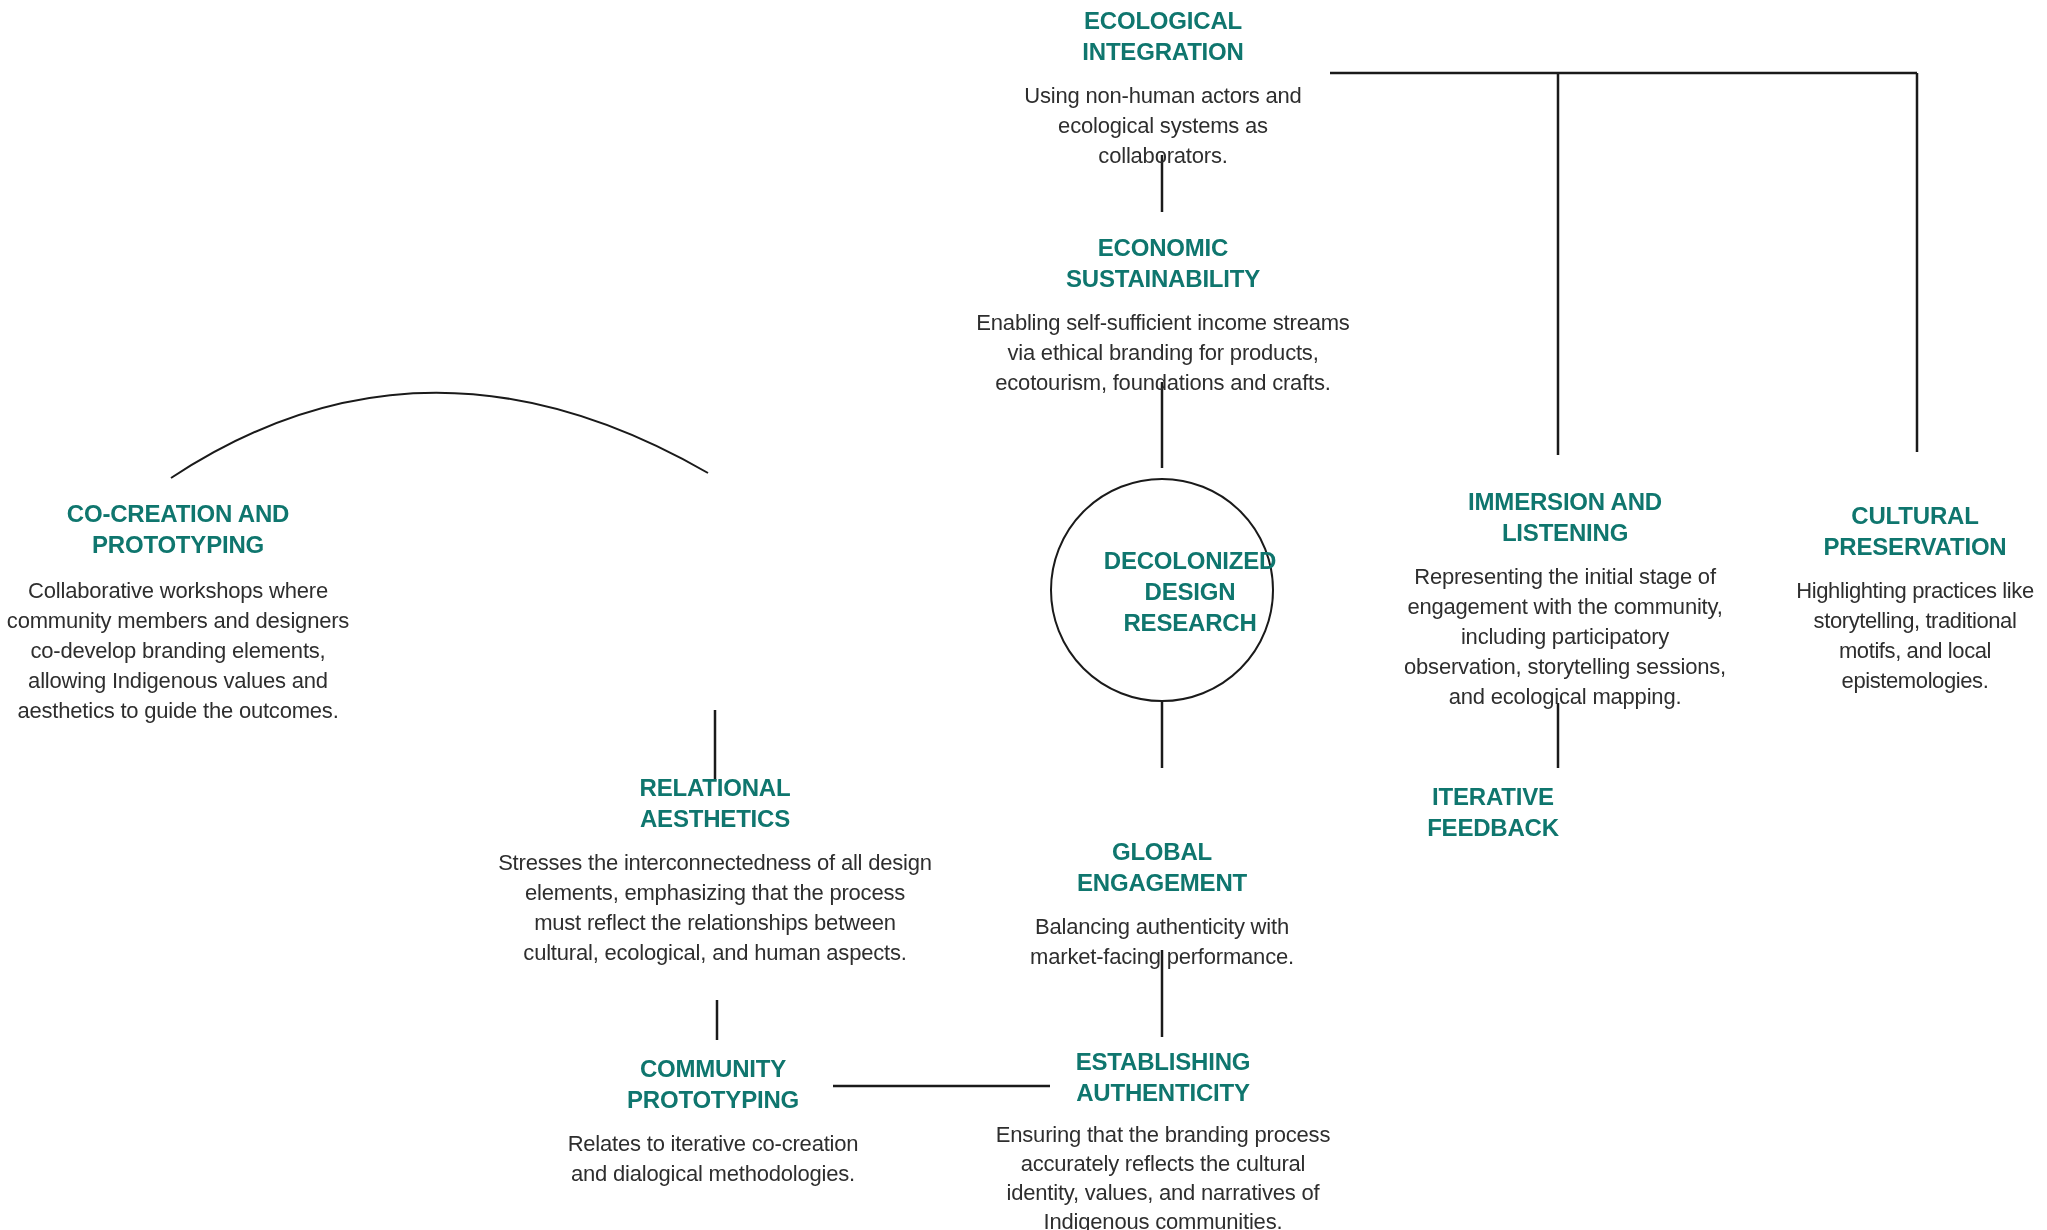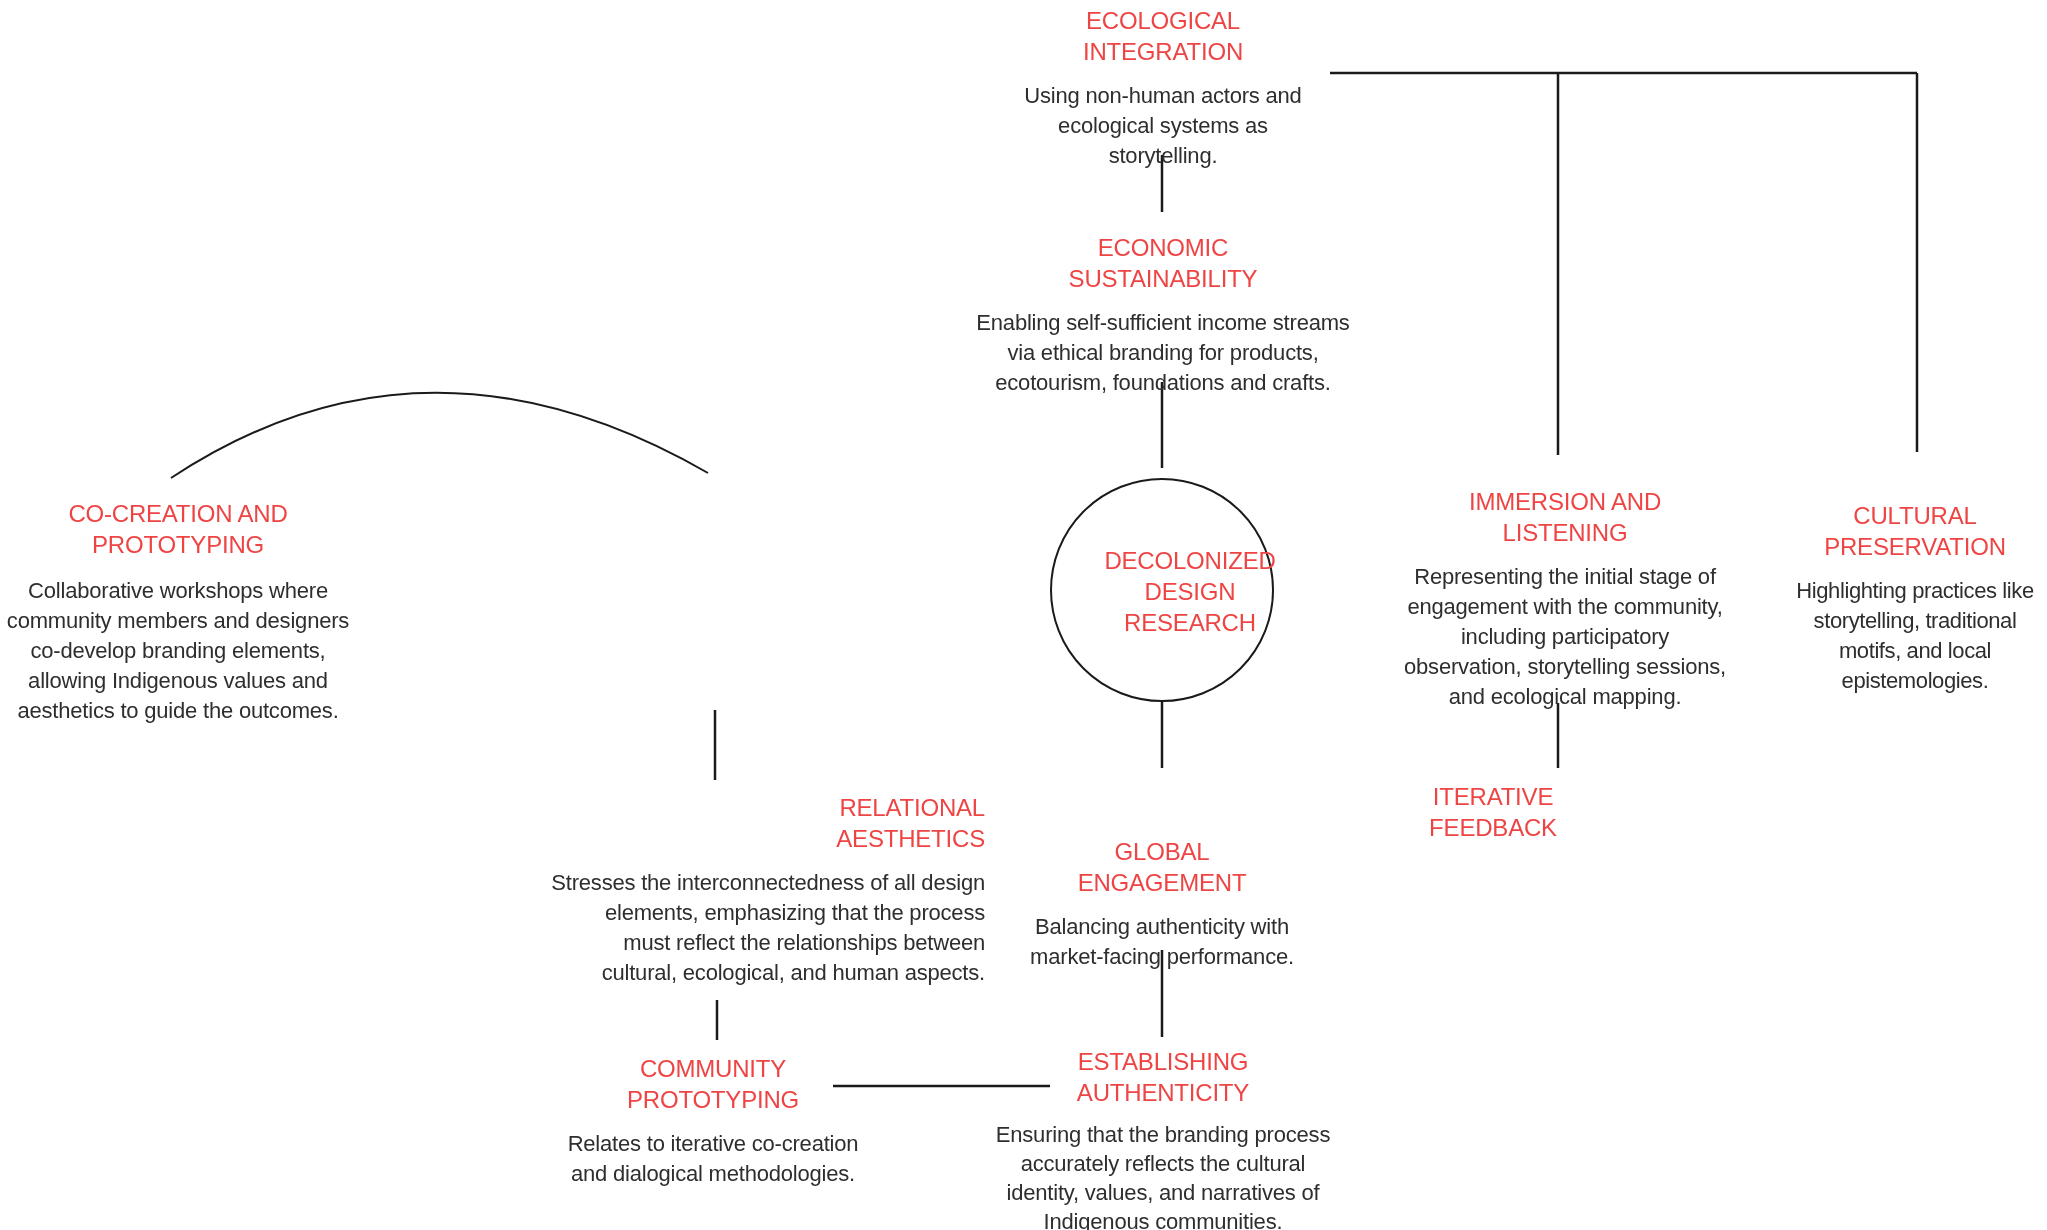--- a/index.html
+++ b/index.html
@@ -22,42 +22,42 @@
     height: 1230px;
     z-index: 1;
   }
   .node {
     position: absolute;
     z-index: 2;
     text-align: center;
   }
   .node-title {
     font-size: 24px;
-    font-weight: 400;
+    font-weight: 700;
     line-height: 31px;
-    color: #ef4444;
+    color: #0f766e;
     letter-spacing: -0.2px;
     white-space: pre-line;
   }
   .node-desc {
     margin-top: 14px;
     font-size: 22px;
     font-weight: 400;
     line-height: 30px;
     color: #2e2e2e;
     letter-spacing: -0.2px;
     white-space: pre-line;
   }
   
   .pos-eco        { left: 973px;  top: 5px;    width: 380px; }
   .pos-econ       { left: 923px;  top: 232px;  width: 480px; }
   .pos-center     { left: 1052px; top: 545px;  width: 220px; margin-left: 28px; }
   .pos-cocreate   { left: -32px;  top: 498px;  width: 420px; }
   .pos-cocolonial { left: 446px;  top: 490px;  width: 540px; }
-  .pos-relational { left: 445px;  top: 792px;  width: 540px; text-align: right; }
+  .pos-relational { left: 445px;  top: 772px;  width: 540px; }
   .pos-community  { left: 523px;  top: 1053px; width: 380px; }
   .pos-global     { left: 992px;  top: 807px;  width: 340px; margin-top: 29px; }
   .pos-establish  { left: 953px;  top: 1046px; width: 420px; }
   .pos-immersion  { left: 1355px; top: 486px;  width: 420px; }
   .pos-iterative  { left: 1273px; top: 781px;  width: 440px; }
   .pos-cultural   { left: 1765px; top: 500px;  width: 300px; }
   .pos-cocreate .node-desc   { margin-top: 16px; }
   .pos-establish .node-desc  { line-height: 29px; margin-top: 12px; }
   .pos-cultural .node-desc   { letter-spacing: -0.4px; }
 </style>
@@ -80,21 +80,21 @@
     <line x1="1917" y1="73" x2="1917" y2="452" stroke="#1a1a1a" stroke-width="2.5"></line>
     <line x1="1558" y1="703" x2="1558" y2="768" stroke="#1a1a1a" stroke-width="2.5"></line>
     <circle cx="1162" cy="590" r="111" fill="#ffffff" stroke="#1a1a1a" stroke-width="2"></circle>
   </svg>
 
   <div class="node pos-eco">
     <div class="node-title">ECOLOGICAL
 INTEGRATION</div>
     <div class="node-desc">Using non-human actors and
 ecological systems as
-storytelling.</div>
+collaborators.</div>
   </div>
 
   <div class="node pos-econ">
     <div class="node-title">ECONOMIC
 SUSTAINABILITY</div>
     <div class="node-desc">Enabling self-sufficient income streams
 via ethical branding for products,
 ecotourism, foundations and crafts.</div>
   </div>
 

